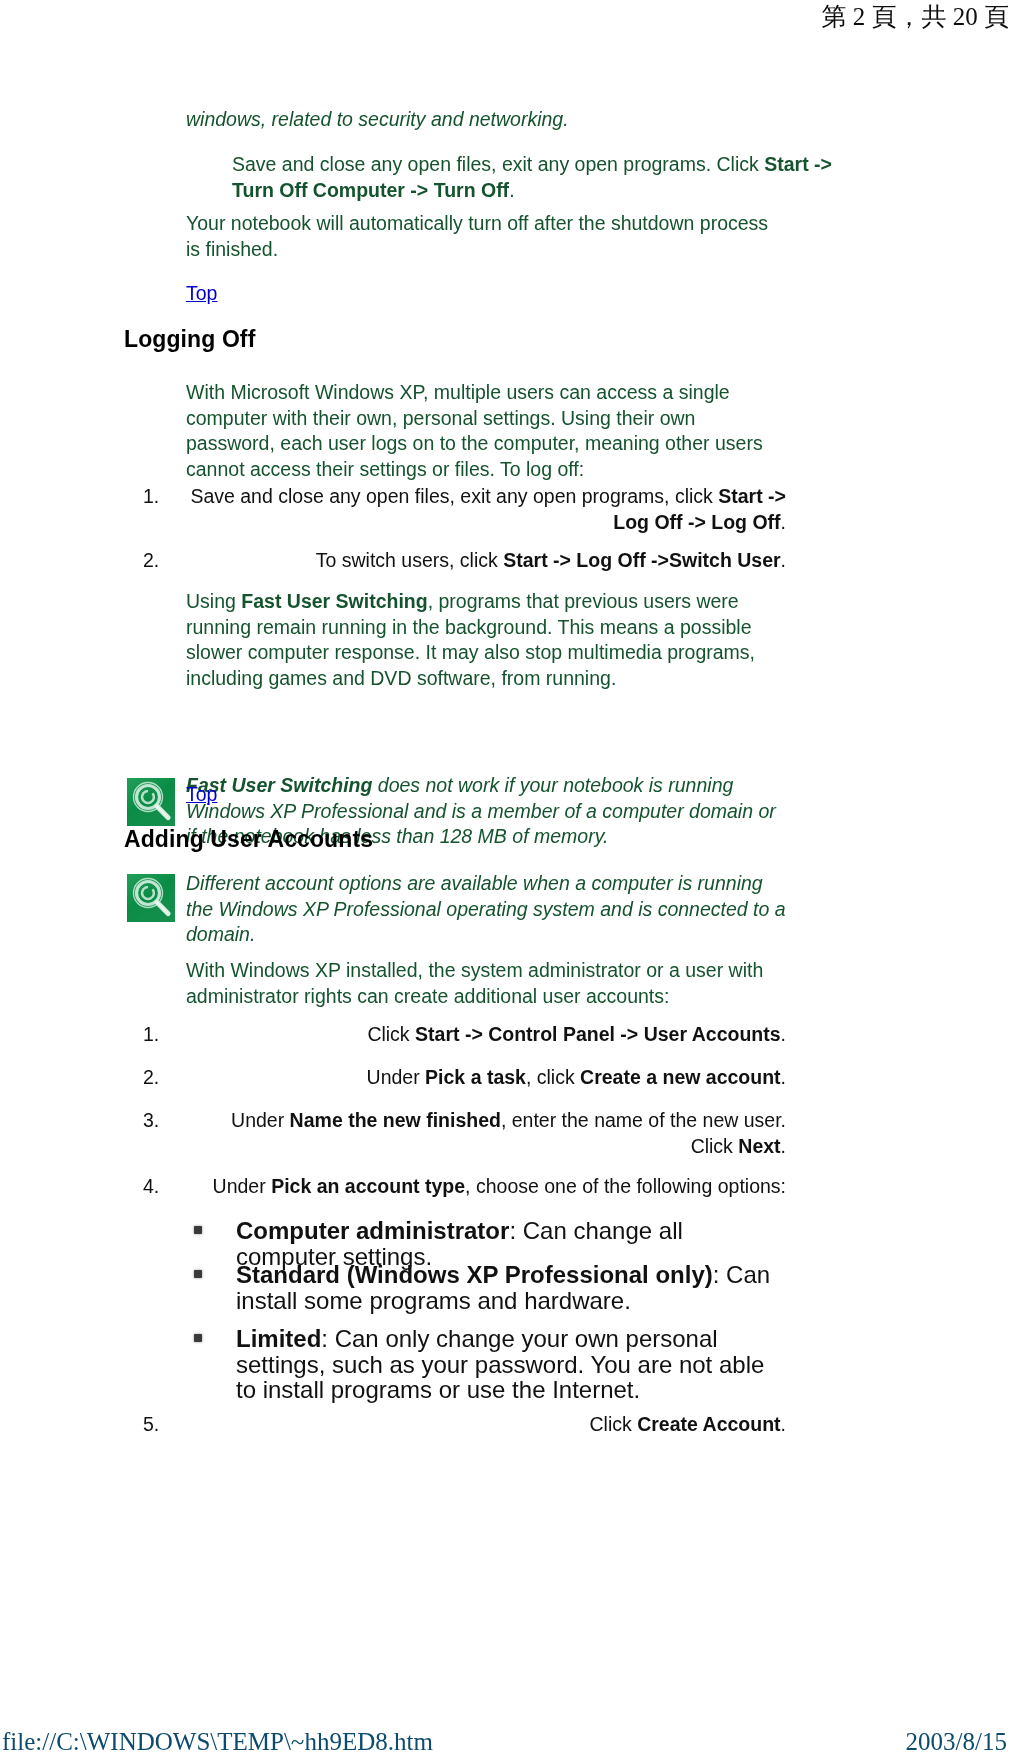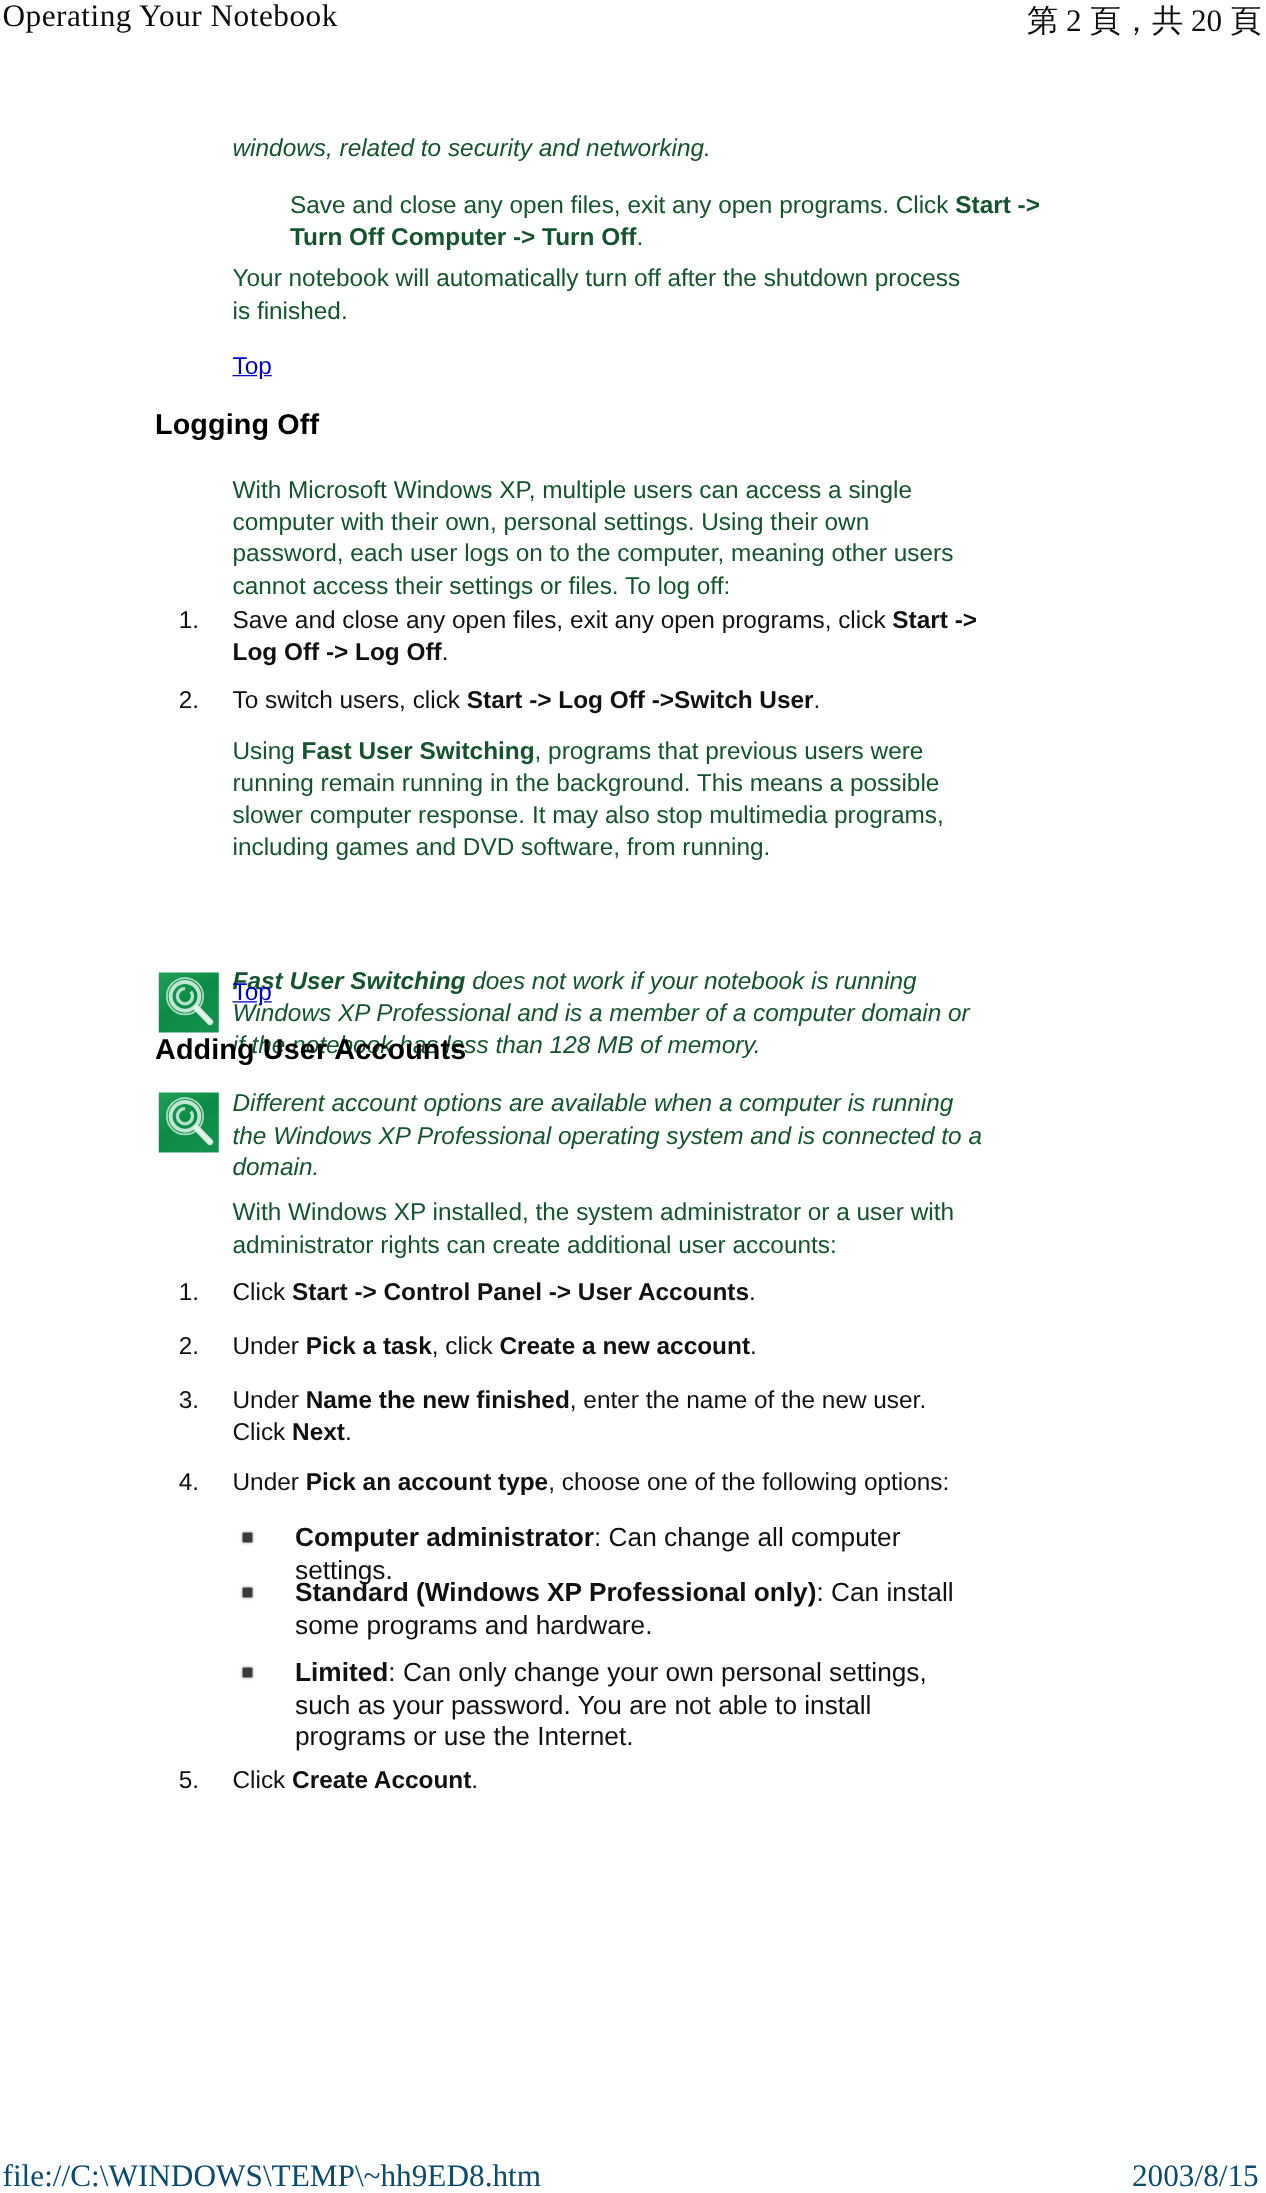--- a/index.html
+++ b/index.html
@@ -114,39 +114,40 @@
     line-height: 25.5px;
     color: #111111;
   }
   .num-item .num-text {
     position: absolute;
     left: 186px;
     width: 600px;
     font-size: 19.5px;
     line-height: 25.5px;
     color: #111111;
+    text-align: right;
   }
 
   
   .bul-item { position: absolute; left: 0; width: 1013px; }
   .bul-item .bullet {
     position: absolute;
     left: 194px;
     top: 8px;
     width: 8px;
     height: 8px;
     background: #3a3a3a;
     border-radius: 1px;
     box-shadow: 0 0 2px 1px rgba(170,170,170,0.55);
   }
   .bul-item .bul-text {
     position: absolute;
     left: 236px;
     width: 550px;
-    font-size: 21px;
+    font-size: 24px;
     line-height: 25.5px;
     color: #111111;
   }
 
   
   .note-icon {
     position: absolute;
     left: 127px;
     width: 48px;
     height: 48px;
@@ -154,21 +155,20 @@
     overflow: hidden;
   }
   .note-icon svg { display: block; }
 
   b, strong { font-weight: bold; }
 </style>
 </head>
 <body>
 
 <div class="page-header">
-  <span class="hdr-left">Operating Your Notebook</span>
   <span class="hdr-right">第 2 頁，共 20 頁</span>
 </div>
 
 <div class="content">
 
   <div class="para italic" style="top:107px;">windows, related to security and networking.</div>
 
   <div class="para" style="top:152px;margin-left:46px;">
     <span>Save and close any open files, exit any open programs. Click </span><b>Start -&gt; Turn Off Computer -&gt; Turn Off</b><span>.</span>
   </div>

